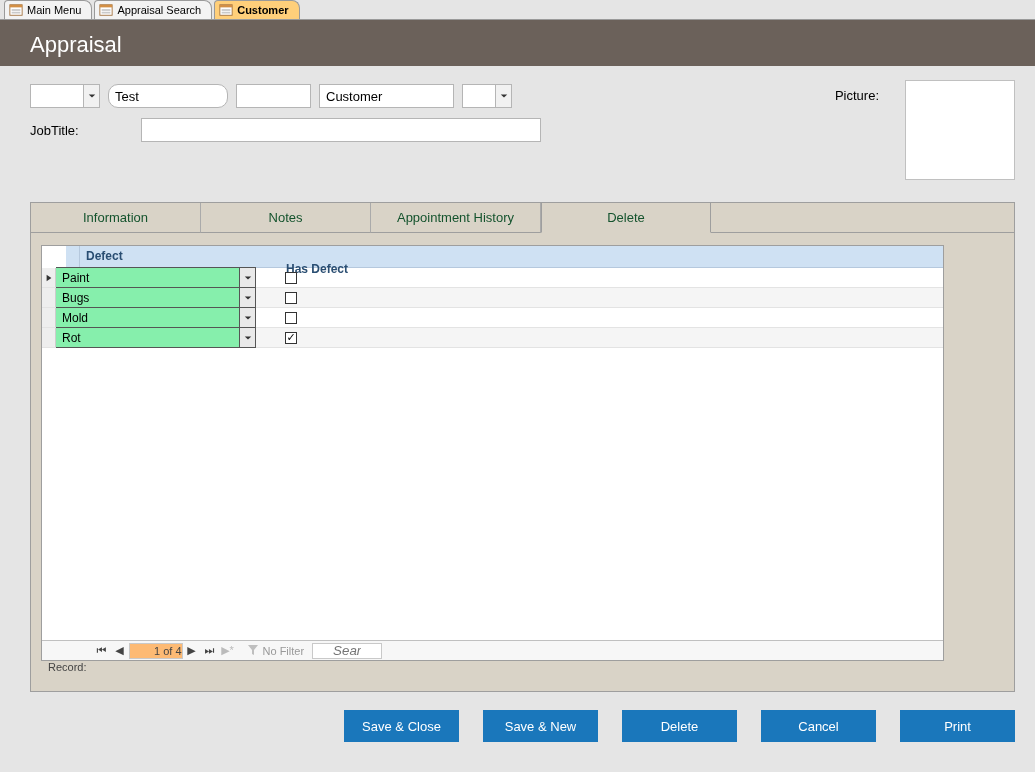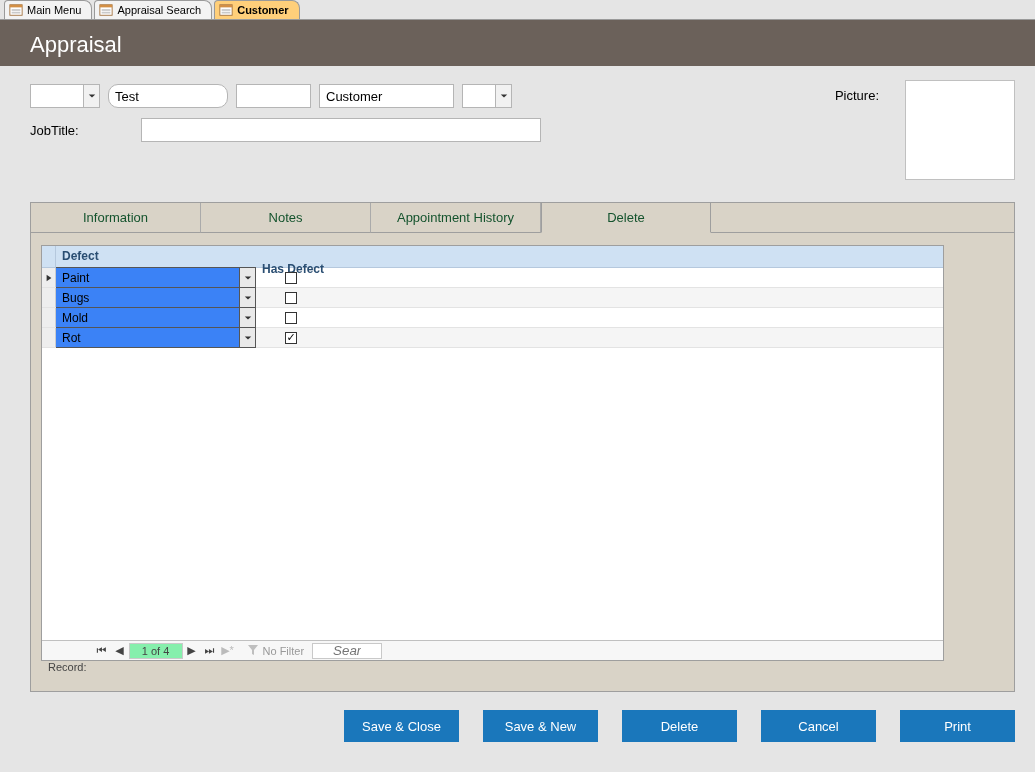--- a/index.html
+++ b/index.html
@@ -36,43 +36,43 @@
   .tabctl { margin-top:60px; border:1px solid #9e9e9e; background:#d9d3c7; width:985px; height:490px; position:relative;}
   .tabctl-tabs { display:flex; height:30px; }
   .tabctl-tab { width:170px; height:30px; display:flex; align-items:center; justify-content:center; font-size:13px; color:#14532d; background:#d9d3c7; border-right:1px solid #aaa; border-bottom:1px solid #9e9e9e; cursor:default;}
   .tabctl-tab:first-child{ border-left:none;}
   .tabctl-tab.active { background:#d9d3c7; border-bottom:1px solid #d9d3c7; border-top:none; border-left:1px solid #9e9e9e; border-right:1px solid #9e9e9e;}
   .tabctl-filler { flex:1; border-bottom:1px solid #9e9e9e;}
 
   .tab-body { position:absolute; left:10px; right:70px; top:42px; bottom:30px; border:1px solid #9e9e9e; background:#fff;}
   
   
-  .ds-head { display:flex; height:22px; background:#cfe1f3; border-bottom:1px solid #b5c8dd; font-size:12px;}
+  .ds-head { display:flex; height:22px; background:#cfe1f3; border-bottom:1px solid #b5c8dd; font-size:12px;margin-left:24px;}
   .ds-head .c0 { width:14px; border-right:1px solid #b5c8dd;}
   .ds-head .c1 { width:200px; padding:3px 6px; font-weight:600; color:#2a4e72;}
   .ds-head .c2 { width:120px; padding:16px 6px; font-weight:600; color:#2a4e72;}
   .ds-rows { }
   .ds-row { display:flex; height:20px; align-items:center; border-bottom:1px solid #e3e3e3;}
   .ds-row:nth-child(even){ background:#f5f5f5;}
   .ds-row .sel { width:14px; height:100%; background:#eee; border-right:1px solid #ccc; display:flex; align-items:center; justify-content:center;}
   .ds-row .sel svg{ width:8px; height:8px;}
-  .ds-row .defcell { width:200px; border:1px solid #555; border-left:none; height:21px; display:flex; align-items:center; background:#3b82f6; position:relative;}
+  .ds-row .defcell { width:200px; border:1px solid #555; border-left:none; height:21px; display:flex; align-items:center; background:#86efac; position:relative;}
   .ds-row .defcell .dtxt{ flex:1; padding:0 6px; font-size:12px;}
   .ds-row .defcell .dd { width:16px; height:100%; background:#e9e9e9; border-left:1px solid #555; display:flex; align-items:center; justify-content:center;}
   .ds-row .defcell .dd svg{width:8px;height:8px;}
   .ds-row .chk { width:70px; display:flex; justify-content:center;}
   .ds-row .chk .box { width:12px; height:12px; border:1px solid #333; background:#fff; display:flex; align-items:center; justify-content:center;}
   .ds-row .chk .box.checked::after{ content:"✓"; font-size:11px; line-height:11px;}
   
   
   .recnav { position:absolute; left:0; right:0; bottom:0; height:20px; border-top:1px solid #c0c0c0; background:#f7f7f7; display:flex; align-items:center; font-size:11px; color:#444;}
   .recnav .lab{ padding:0 6px;margin-top:32px;}
   .recnav .nbtn{ width:18px; height:18px; display:flex; align-items:center; justify-content:center; color:#444; cursor:default;}
   .recnav .nbtn.disabled{ color:#bbb;}
-  .recnav .pos { width:54px; text-align:center; border:1px solid #c9c9c9; background:#86efac; height:16px; line-height:14px;}
+  .recnav .pos { width:54px; text-align:right; border:1px solid #c9c9c9; background:#fdba74; height:16px; line-height:14px;}
   .recnav .filter { margin-left:10px; color:#999; display:flex; align-items:center; gap:4px;}
   .recnav .filter svg{width:12px;height:12px; opacity:.5;}
   .recnav .search { margin-left:8px; width:70px; height:16px; border:1px solid #c9c9c9; background:#fff; padding:0 20px; color:#888; font-style:italic;}
 
   
   .actions { display:flex; gap:24px; margin-top:18px; justify-content:flex-end; width:985px;}
   .btn { width:115px; height:32px; background:#1a77bb; color:#fff; display:flex; align-items:center; justify-content:center; font-size:13px; cursor:default; border:none;text-align:right;}
 </style>
 </head>
 <body>

